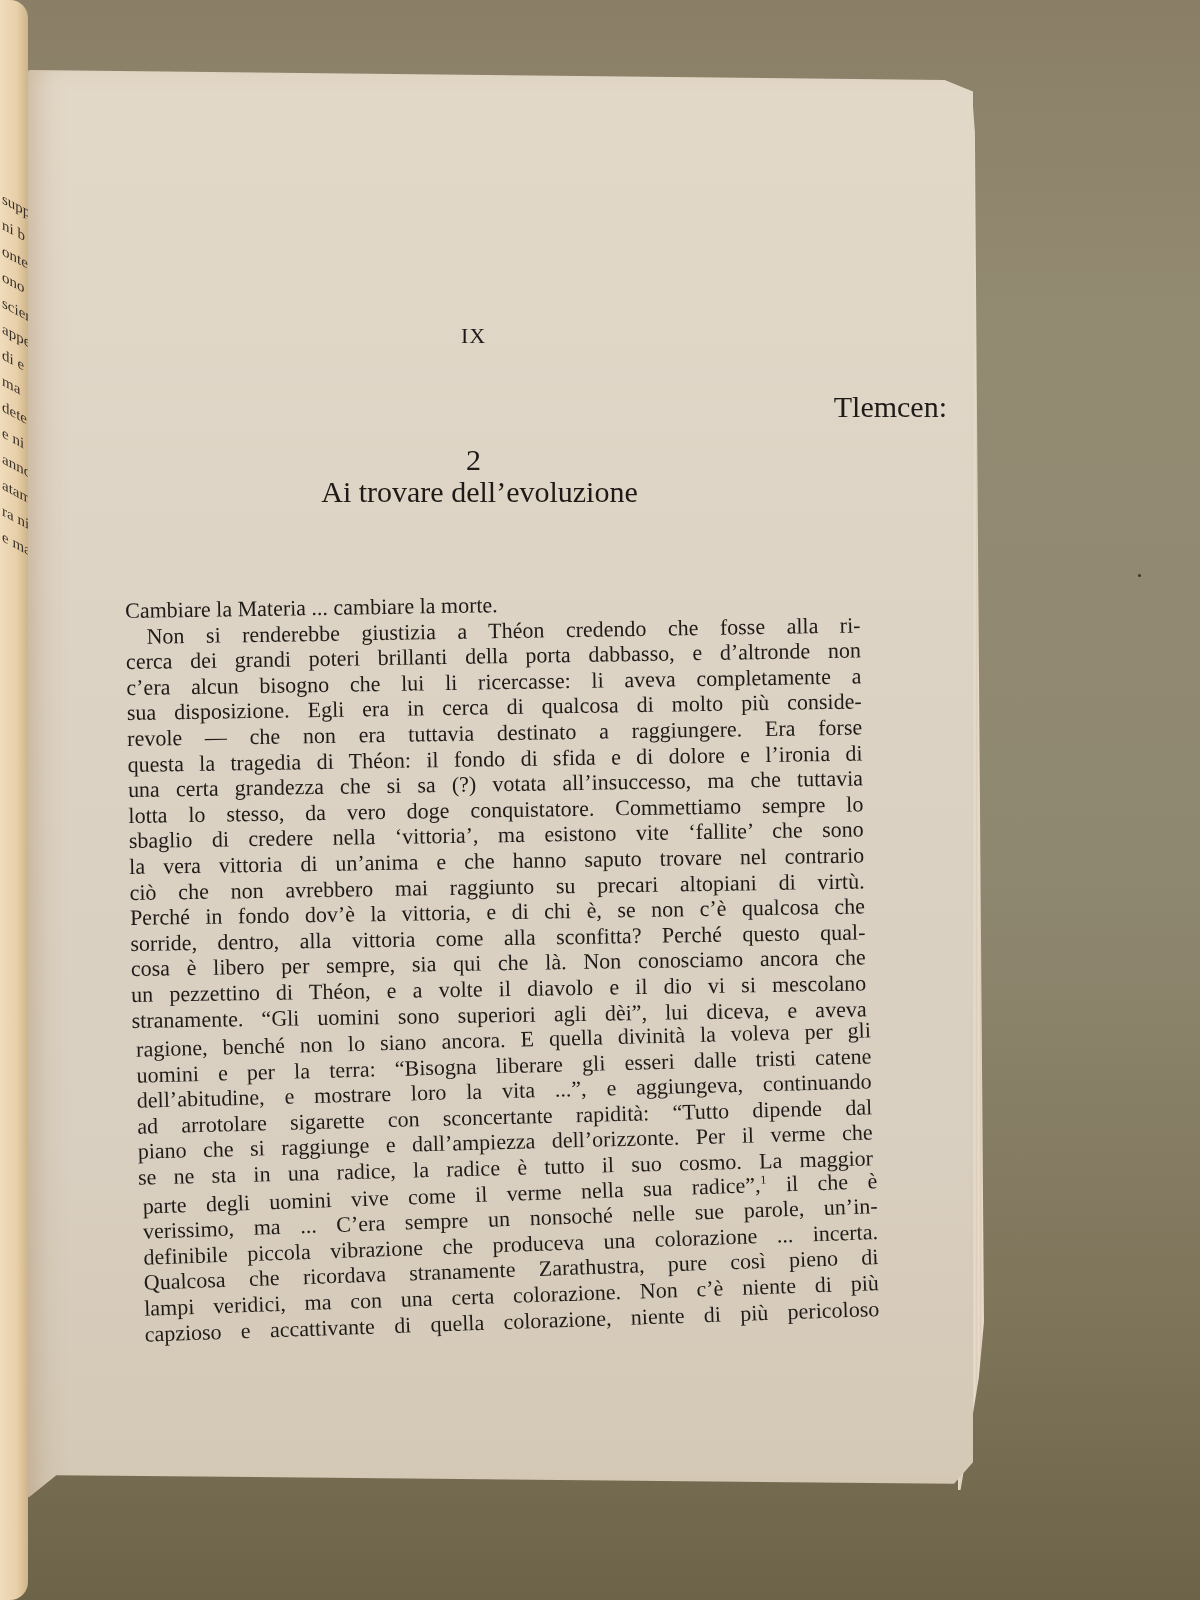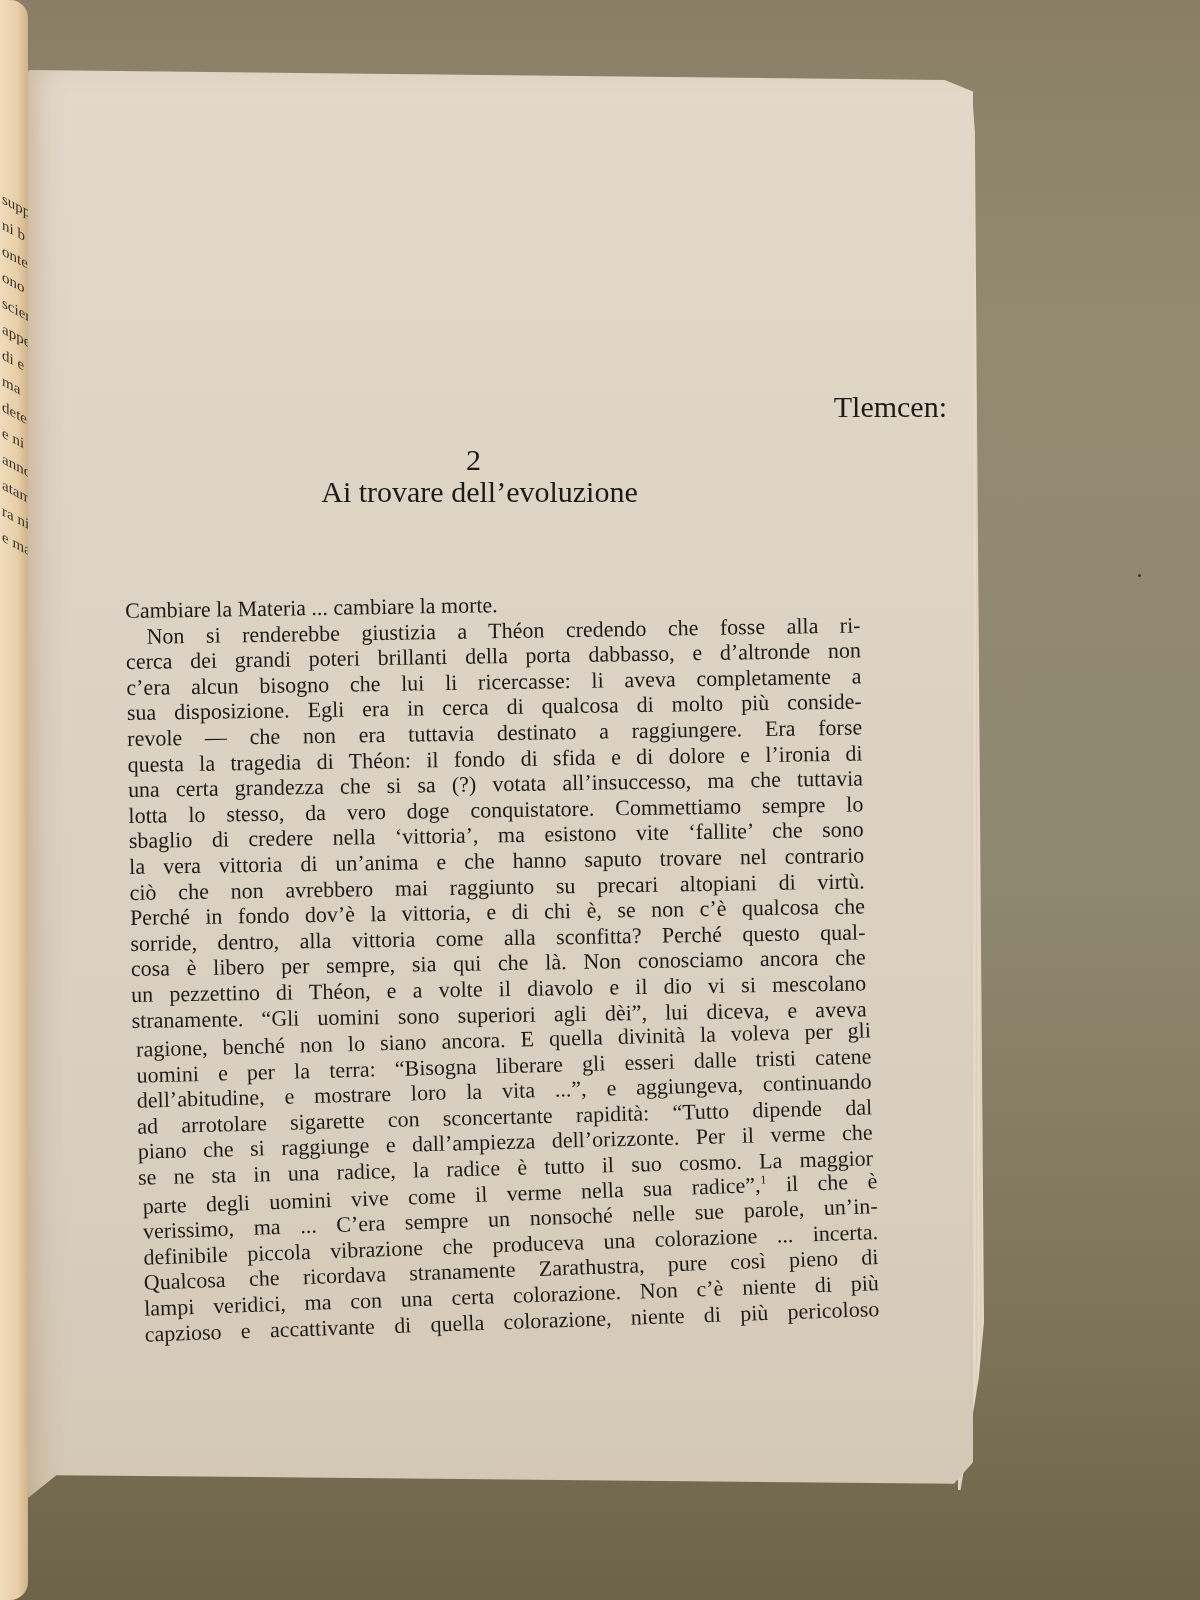--- a/index.html
+++ b/index.html
@@ -166,20 +166,21 @@
     <div>anno</div>
     <div>atame</div>
     <div>ra ni</div>
     <div>e mai</div>
   </div>
 </div>
 
 <div class="page-edge"></div>
 
 <div class="page">
+  <div class="chapter-num">IX</div>
   <div class="chapter-title">Tlemcen:</div>
   <div class="chapter-part">2</div>
   <div class="chapter-subtitle">Ai trovare dell’evoluzione</div>
 
   <div class="body-text">
     <span class="line last-left">Cambiare la Materia ... cambiare la morte.</span>
     <span class="line indent">Non si renderebbe giustizia a Théon credendo che fosse alla ri-</span>
     <span class="line">cerca dei grandi poteri brillanti della porta dabbasso, e d’altronde non</span>
     <span class="line">c’era alcun bisogno che lui li ricercasse: li aveva completamente a</span>
     <span class="line">sua disposizione. Egli era in cerca di qualcosa di molto più conside-</span>

